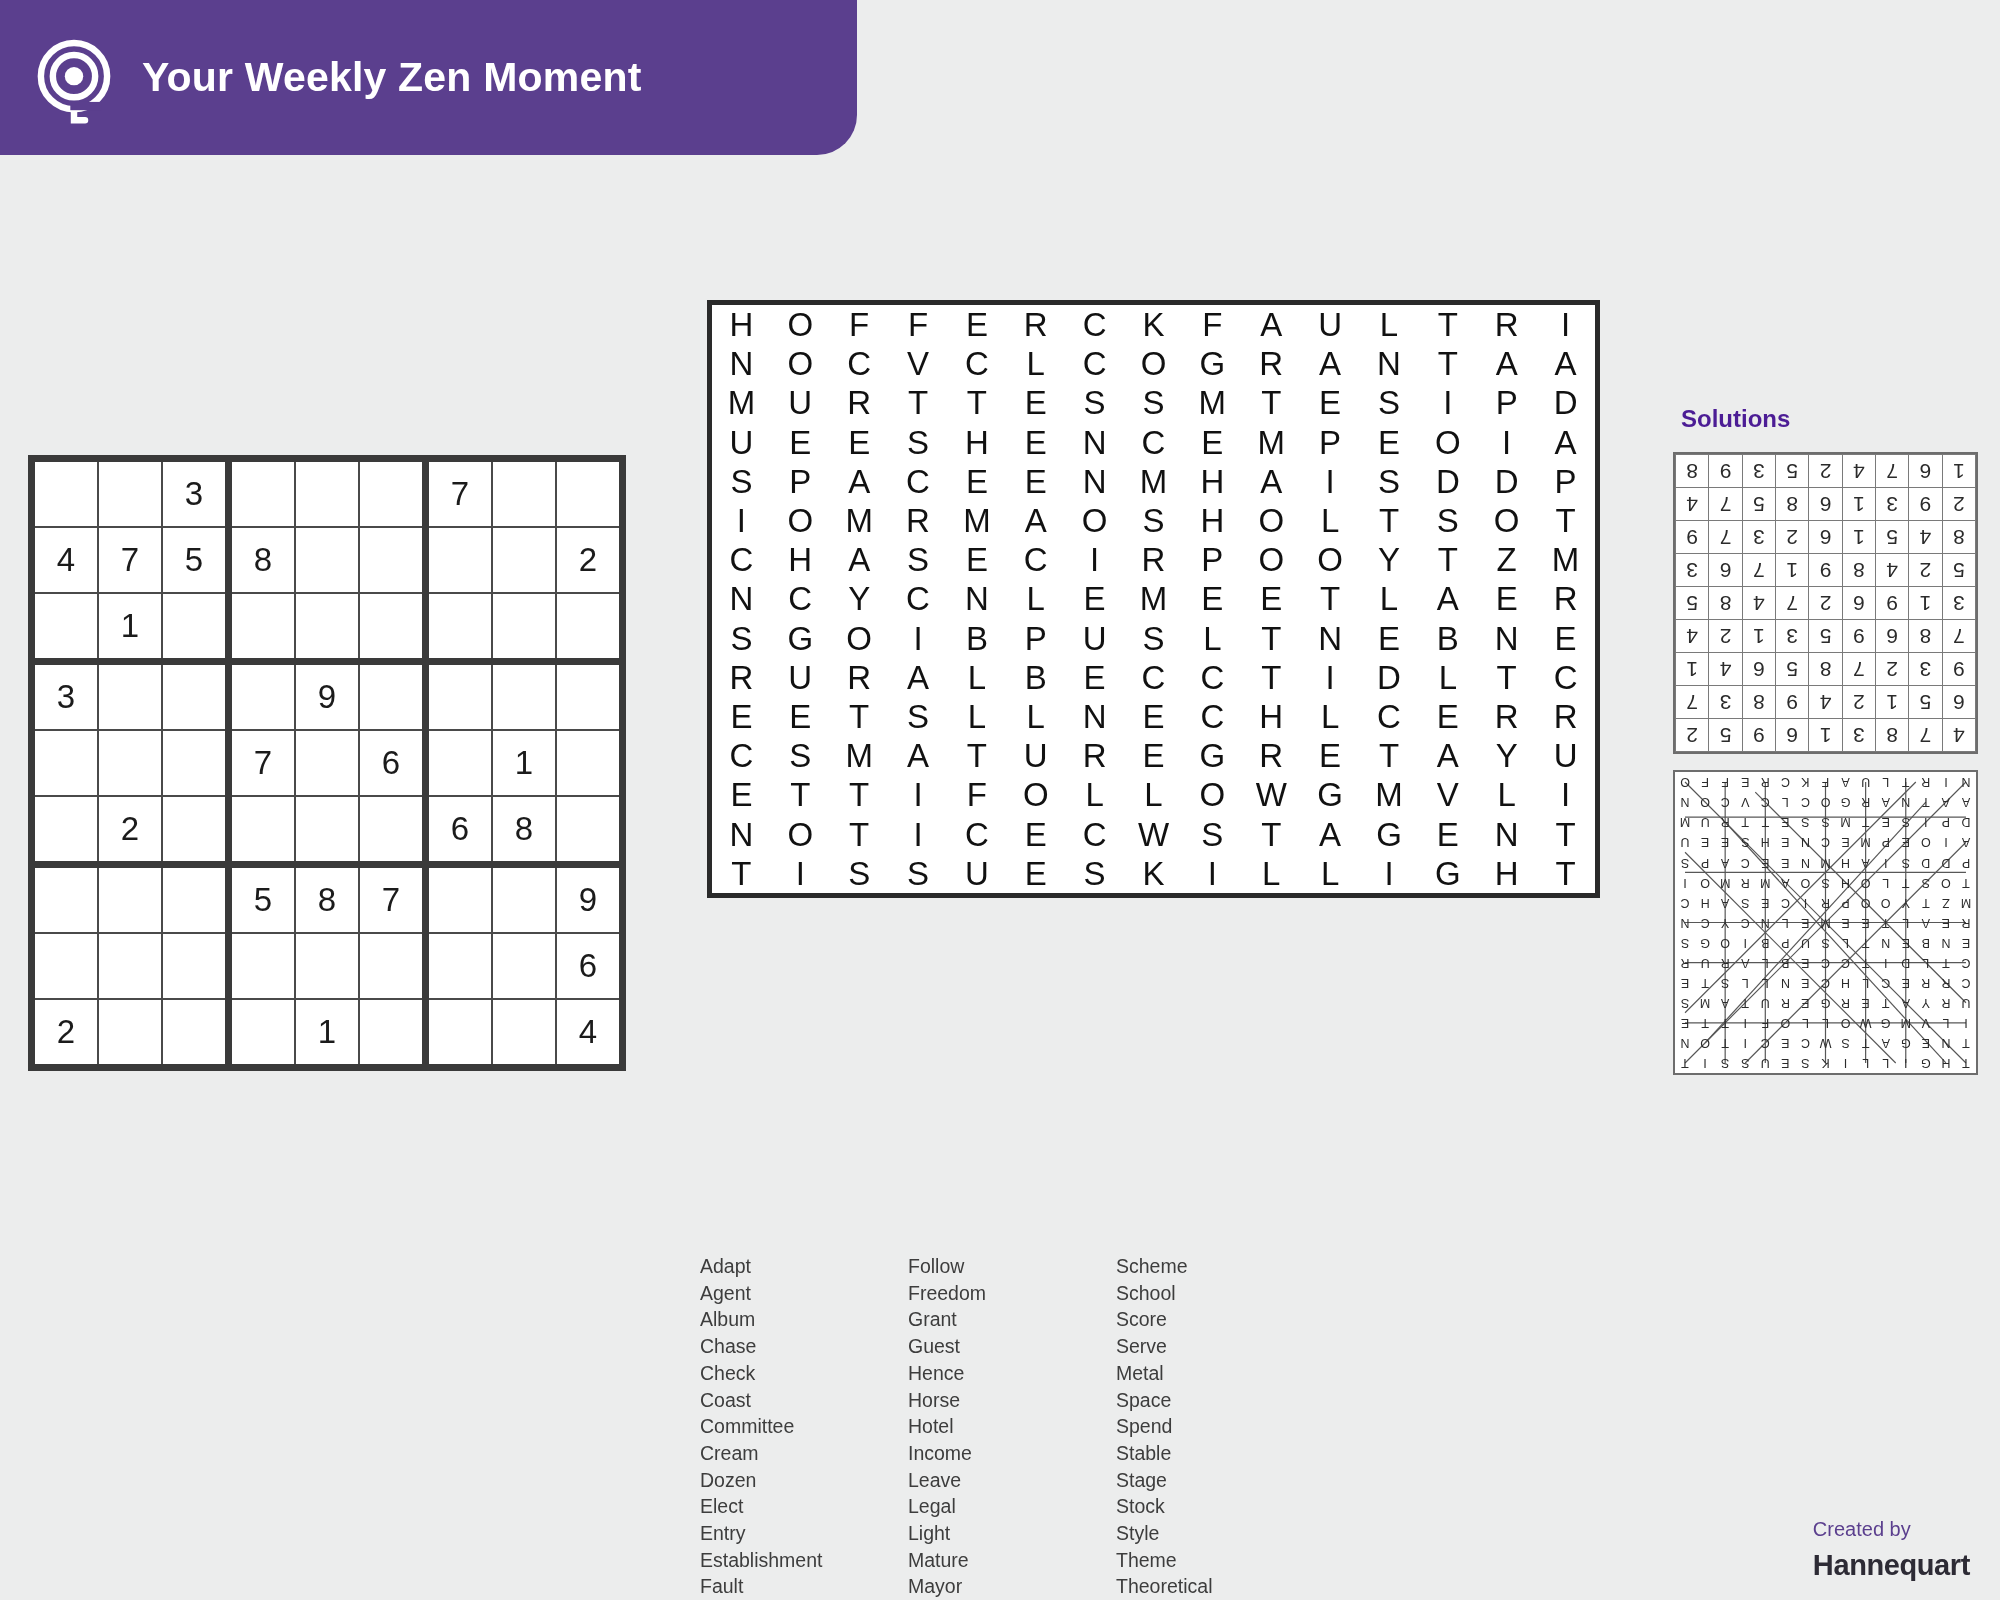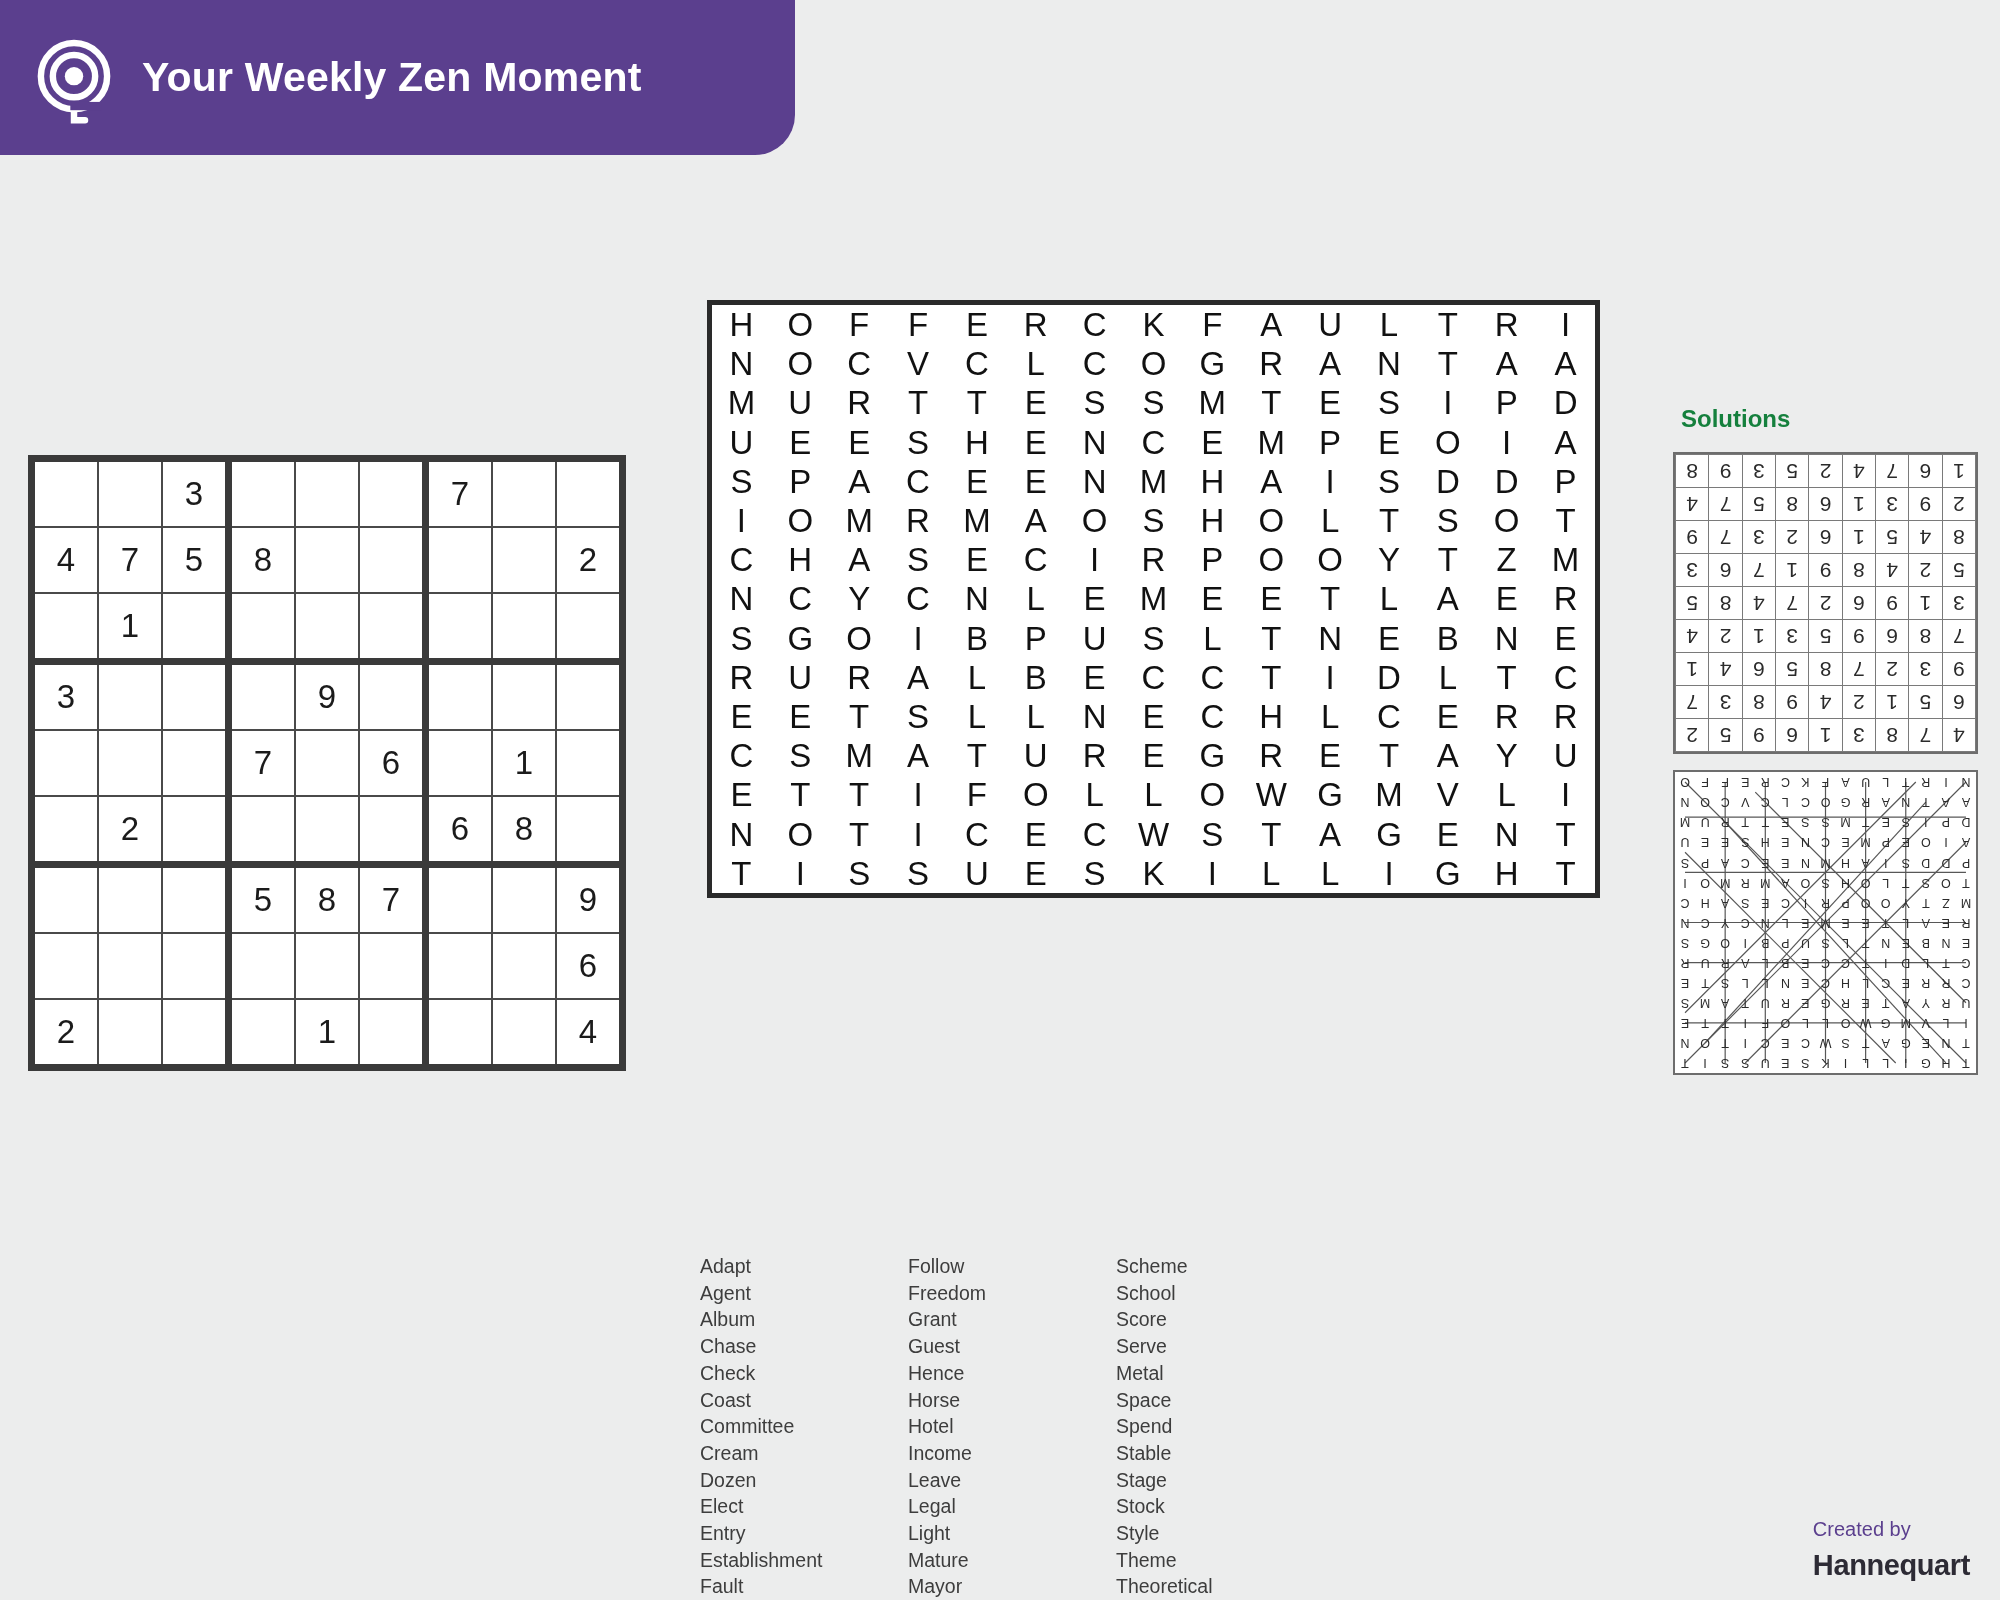--- a/index.html
+++ b/index.html
@@ -13,21 +13,21 @@
     font-family: "Liberation Sans", sans-serif;
     position: relative;
     overflow: hidden;
   }
 
   
   #header-banner {
     position: absolute;
     left: 0;
     top: 0;
-    width: 795px;
+    width: 857px;
     height: 155px;
     background: #5b3f8e;
     border-bottom-right-radius: 40px;
     border-top-right-radius: 0px;
     display: flex;
     align-items: center;
     box-sizing: border-box;
     padding-left: 28px;
   }
   #header-logo {
@@ -118,21 +118,21 @@
     white-space: nowrap;
   }
 
   
   #solutions-title {
     position: absolute;
     left: 1681px;
     top: 405px;
     font-size: 24px;
     font-weight: bold;
-    color: #15803d;
+    color: #4c1d95;
   }
   #sol-sudoku {
     position: absolute;
     left: 1673px;
     top: 452px;
     width: 305px;
     height: 302px;
     border: 2px solid #6d6d6d;
     background: #ffffff;
     box-sizing: border-box;

